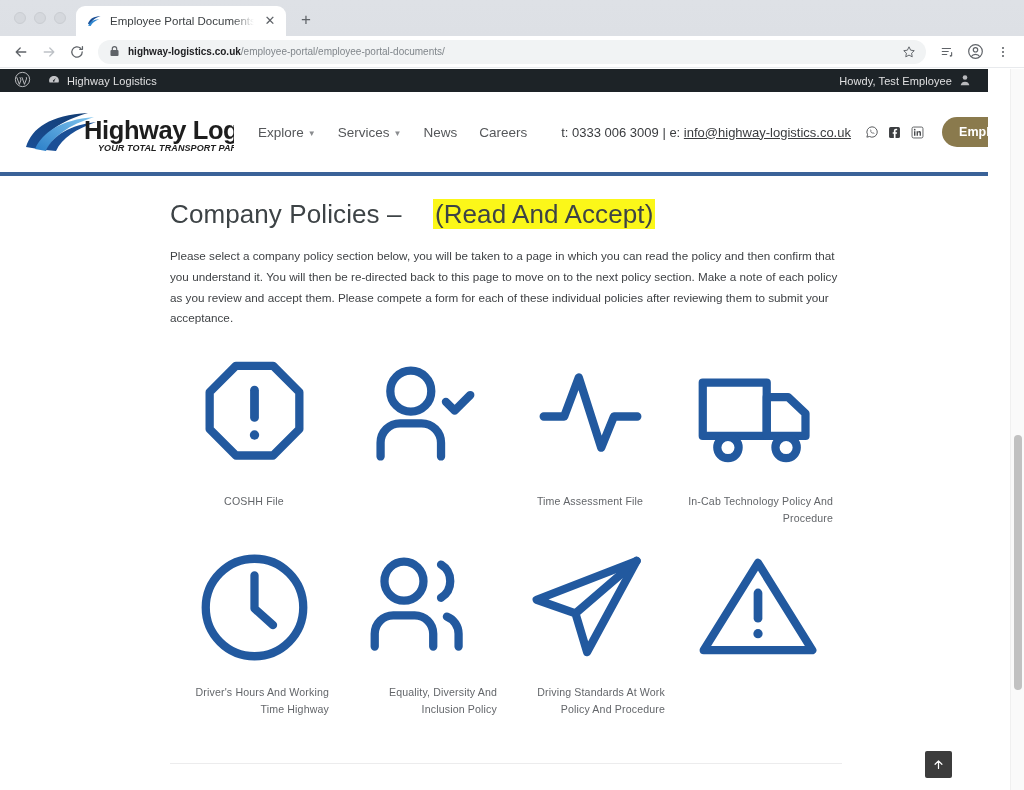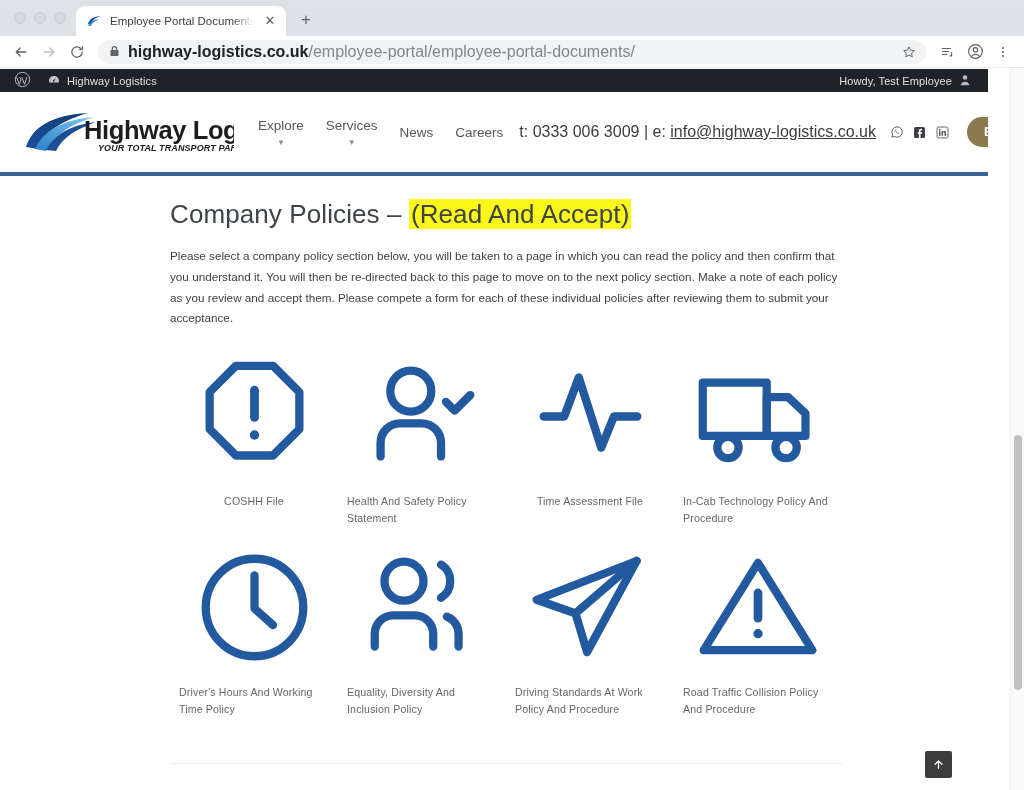--- a/index.html
+++ b/index.html
@@ -68,21 +68,21 @@
     flex: 1; height: 24px;
     background: #f1f3f4;
     border-radius: 13px;
     display: flex; align-items: center;
     padding: 0 6px 0 11px;
     margin: 0 6px;
     gap: 8px;
     min-width: 0;
   }
   .lock { flex: 0 0 11px; }
-  .urltext { font-size: 16px; color: #80868b; white-space: nowrap; overflow: hidden; }
+  .urltext { font-size: 10px; color: #80868b; white-space: nowrap; overflow: hidden; }
   .urltext b { color: #202124; font-weight: 700; }
   .omni-right { display:flex; align-items:center; gap: 2px; margin-left:auto; }
   .omni-icon { width:22px; height:22px; display:flex; align-items:center; justify-content:center; color:#5f6368; }
   .tb-icon { width: 26px; height:26px; display:flex; align-items:center; justify-content:center; color:#5f6368; }
 
   
   .viewport {
     position: absolute; top: 69px; left: 0;
     width: 988px; height: 721px;
     background: #fff; overflow: hidden;
@@ -105,27 +105,27 @@
     width: 1010px; height: 80px;
     background: #fff;
     display: flex; align-items: center;
     padding: 0 16px 0 22px;
     gap: 0;
   }
   .logo { display:flex; align-items:center; flex: 0 0 auto; }
   .mainnav { display: flex; align-items: center; gap: 22px; margin-left: 24px; }
   .navlink {
     font-size: 13.5px; color: #55575a; white-space: nowrap;
-    display: flex; align-items: center; gap: 4px; flex-direction: column;
+    display: flex; align-items: center; gap: 4px;
   }
   .caret { font-size: 8px; color: #8a8c8f; transform: translateY(1px); }
 
   .contact {
-    margin-left: 16px;
-    font-size: 16px; color: #3a3c3f; white-space: nowrap;
+    margin-left: 34px;
+    font-size: 13px; color: #3a3c3f; white-space: nowrap;
   }
   .contact a { color: #3a3c3f; text-decoration: underline; }
   .socials { display: flex; align-items: center; gap: 9px; margin-left: 14px; }
   .soc { width: 14px; height: 14px; display:flex; align-items:center; justify-content:center; }
   .portal-btn {
     margin-left: 17px;
     background: #8a7a4d;
     color: #fff;
     font-size: 12.5px; font-weight: 700;
     padding: 8px 17px;
@@ -136,42 +136,42 @@
   .blue-rule { width: 1010px; height: 4px; background: #3a6298; }
 
   
   .content { width: 1010px; padding: 0 0 0 0; background:#fff; }
   .wrap { width: 672px; margin-left: 170px; }
   h1.page-title {
     margin-top: 23px;
     font-size: 26px; font-weight: 400; color: #3d4346;
     letter-spacing: .1px;
   }
-  .hl { background: #fbf719; padding: 0 2px; }
+  .hl { background: #fbf719; padding: 0 2px; margin-left: 24px; }
   p.intro {
     margin-top: 16px;
     font-size: 11.7px; color: #3f4245; line-height: 1.78;
     letter-spacing: .01px;
   }
 
   .grid {
     margin-top: 24px;
     display: grid;
     grid-template-columns: repeat(4, 1fr);
     row-gap: 18px;
   }
   .cell {
     display: flex; flex-direction: column; align-items: center;
     padding: 0 6px;
   }
   .cell-icon { height: 126px; display: flex; align-items: center; justify-content: center; }
   .cell-label {
     margin-top: 14px;
     font-size: 10.6px; color: #63666a;
-    text-align: left; line-height: 1.55;
+    text-align: right; line-height: 1.55;
     letter-spacing: .15px;
     max-width: 150px;
   }
   .bottom-rule {
     margin-top: 46px;
     width: 672px; height: 1px; background: #ececed;
   }
 
   
   .totop {
@@ -400,21 +400,20 @@
           </a>
 
           <a class="cell">
             <span class="cell-icon">
               <svg width="117" height="117" viewBox="0 0 120 120" fill="none" stroke="#22599f" stroke-width="8.5" stroke-linecap="round" stroke-linejoin="round">
                 <circle cx="48" cy="34" r="21"></circle>
                 <path d="M17 101V87a20 20 0 0 1 20-20h22a20 20 0 0 1 20 20v14"></path>
                 <path d="M84 45l9 9 16-16"></path>
               </svg>
             </span>
-            <span class="cell-label">Health And Safety Policy Statement</span>
           </a>
 
           <a class="cell">
             <span class="cell-icon">
               <svg width="117" height="117" viewBox="0 0 120 120" fill="none" stroke="#22599f" stroke-width="8.5" stroke-linecap="round" stroke-linejoin="round">
                 <path d="M12 60h21l15-40 23 72 13-32h24"></path>
               </svg>
             </span>
             <span class="cell-label">Time Assessment File</span>
           </a>
@@ -431,21 +430,21 @@
             <span class="cell-label">In-Cab Technology Policy And Procedure</span>
           </a>
 
           <a class="cell">
             <span class="cell-icon">
               <svg width="117" height="117" viewBox="0 0 120 120" fill="none" stroke="#22599f" stroke-width="8.5" stroke-linecap="round" stroke-linejoin="round">
                 <circle cx="60" cy="60" r="50"></circle>
                 <path d="M60 27v34l19 17"></path>
               </svg>
             </span>
-            <span class="cell-label">Driver's Hours And Working Time Policy</span>
+            <span class="cell-label">Driver's Hours And Working Time Highway</span>
           </a>
 
           <a class="cell">
             <span class="cell-icon">
               <svg width="123" height="117" viewBox="0 0 126 120" fill="none" stroke="#22599f" stroke-width="8.5" stroke-linecap="round" stroke-linejoin="round">
                 <circle cx="44" cy="33" r="20"></circle>
                 <path d="M14 100V87a19 19 0 0 1 19-19h22a19 19 0 0 1 19 19v13"></path>
                 <path d="M82 16a20 20 0 0 1 0 34"></path>
                 <path d="M100 100V87a19 19 0 0 0-12-17.6"></path>
               </svg>
@@ -464,21 +463,20 @@
           </a>
 
           <a class="cell">
             <span class="cell-icon">
               <svg width="126" height="117" viewBox="0 0 130 120" fill="none" stroke="#22599f" stroke-width="8.5" stroke-linecap="round" stroke-linejoin="round">
                 <path d="M65 14L121 104H9z"></path>
                 <path d="M65 45v26" stroke-width="9"></path>
                 <circle cx="65" cy="87" r="4.8" fill="#22599f" stroke="none"></circle>
               </svg>
             </span>
-            <span class="cell-label">Road Traffic Collision Policy And Procedure</span>
           </a>
 
         </div>
 
         <div class="bottom-rule"></div>
       </div>
     </div>
 
     <div class="totop">
       <svg width="13" height="13" viewBox="0 0 20 20" fill="none" stroke="#fff" stroke-width="1.9" stroke-linecap="round" stroke-linejoin="round">

